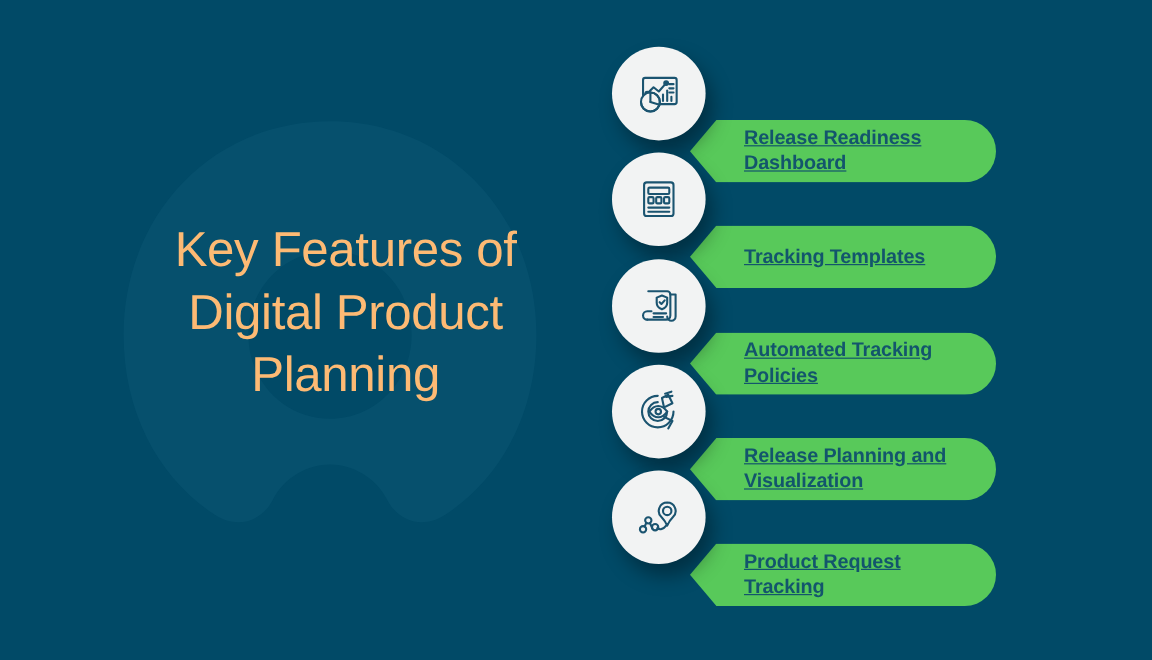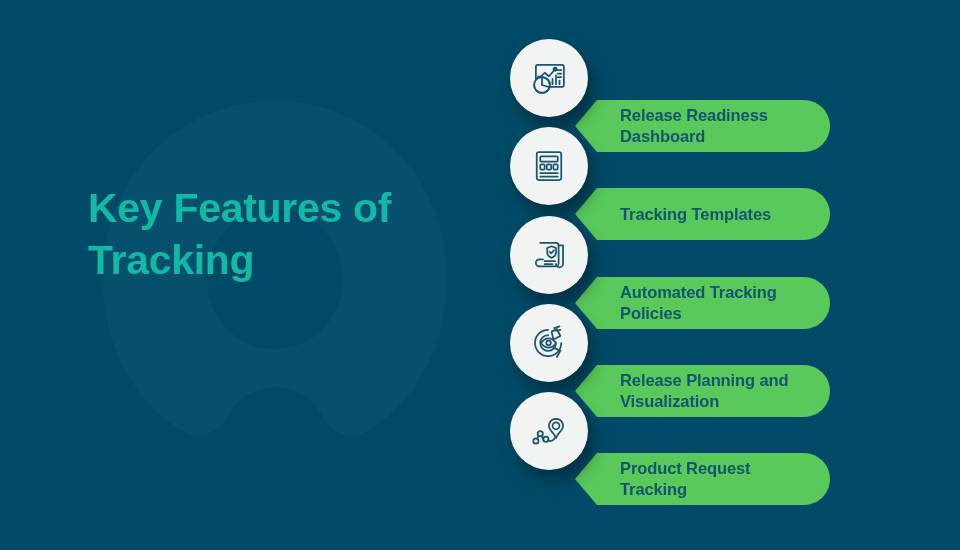--- a/index.html
+++ b/index.html
@@ -32,26 +32,27 @@
   }
 
   
   .title-block {
     position: absolute;
     left: 88px;
     top: 182px;
     width: 400px;
   }
   .title-line {
-    color: #14b8a6;
+    color: #fdba74;
     font-size: 41px;
-    font-weight: bold;
+    font-weight: normal;
     line-height: 52px;
     letter-spacing: -0.3px;
     white-space: nowrap;
+    text-align: center;
   }
 
   
   .features {
     position: absolute;
     left: 0;
     top: 0;
     width: 960px;
     height: 550px;
   }
@@ -74,20 +75,21 @@
     align-items: center;
   }
   .pill-text {
     color: #13556c;
     font-size: 16.5px;
     font-weight: bold;
     line-height: 21px;
     padding-left: 45px;
     padding-right: 14px;
     letter-spacing: -0.1px;
+    text-decoration: underline;
   }
   .icon-badge {
     position: absolute;
     left: 0;
     top: 0;
     width: 78px;
     height: 78px;
     border-radius: 50%;
     background: #f2f3f3;
     box-shadow: 6px 10px 16px rgba(0, 0, 0, 0.35);
@@ -121,21 +123,22 @@
                M180 114
                C 142 114 112 145 112 184
                C 112 223 142 254 180 254
                C 218 254 248 223 248 184
                C 248 145 218 114 180 114 Z" fill="#06506d" fill-rule="evenodd"></path>
     </svg>
   </div>
 
   <div class="title-block">
     <div class="title-line">Key Features of</div>
-    <div class="title-line">Tracking</div>
+    <div class="title-line">Digital Product</div>
+    <div class="title-line">Planning</div>
   </div>
 
   <div class="features">
 
     <div class="feature-row" style="top:100px;">
       <div class="pill">
         <span class="pill-text">Release Readiness Dashboard</span>
       </div>
       <div class="icon-badge" style="top:-61px;">
         <svg viewBox="0 0 48 48" fill="none" stroke="#1b5470" stroke-width="2" stroke-linecap="round" stroke-linejoin="round">

